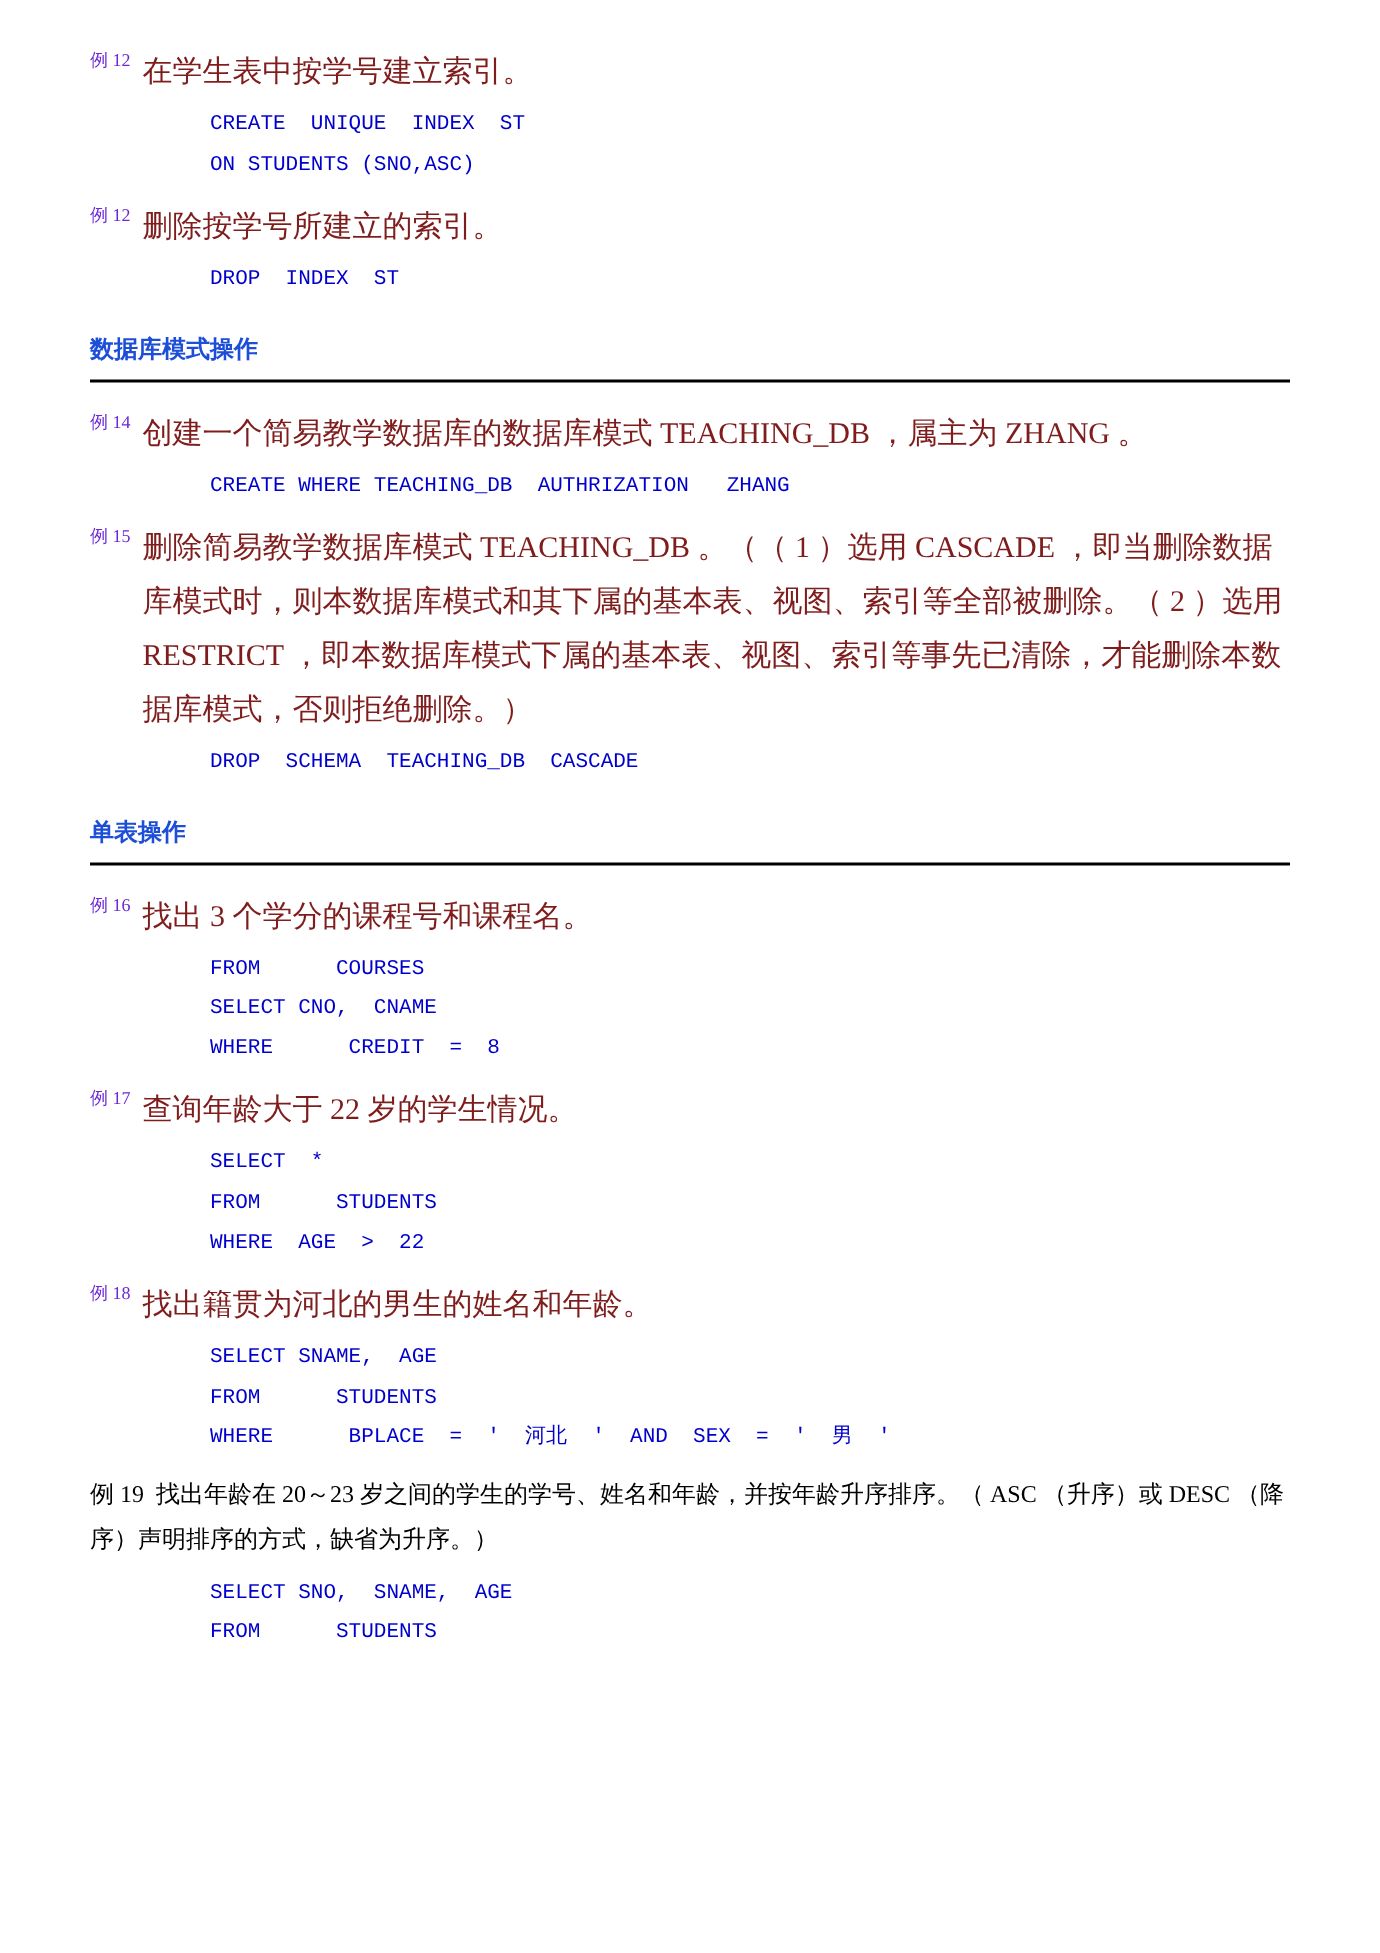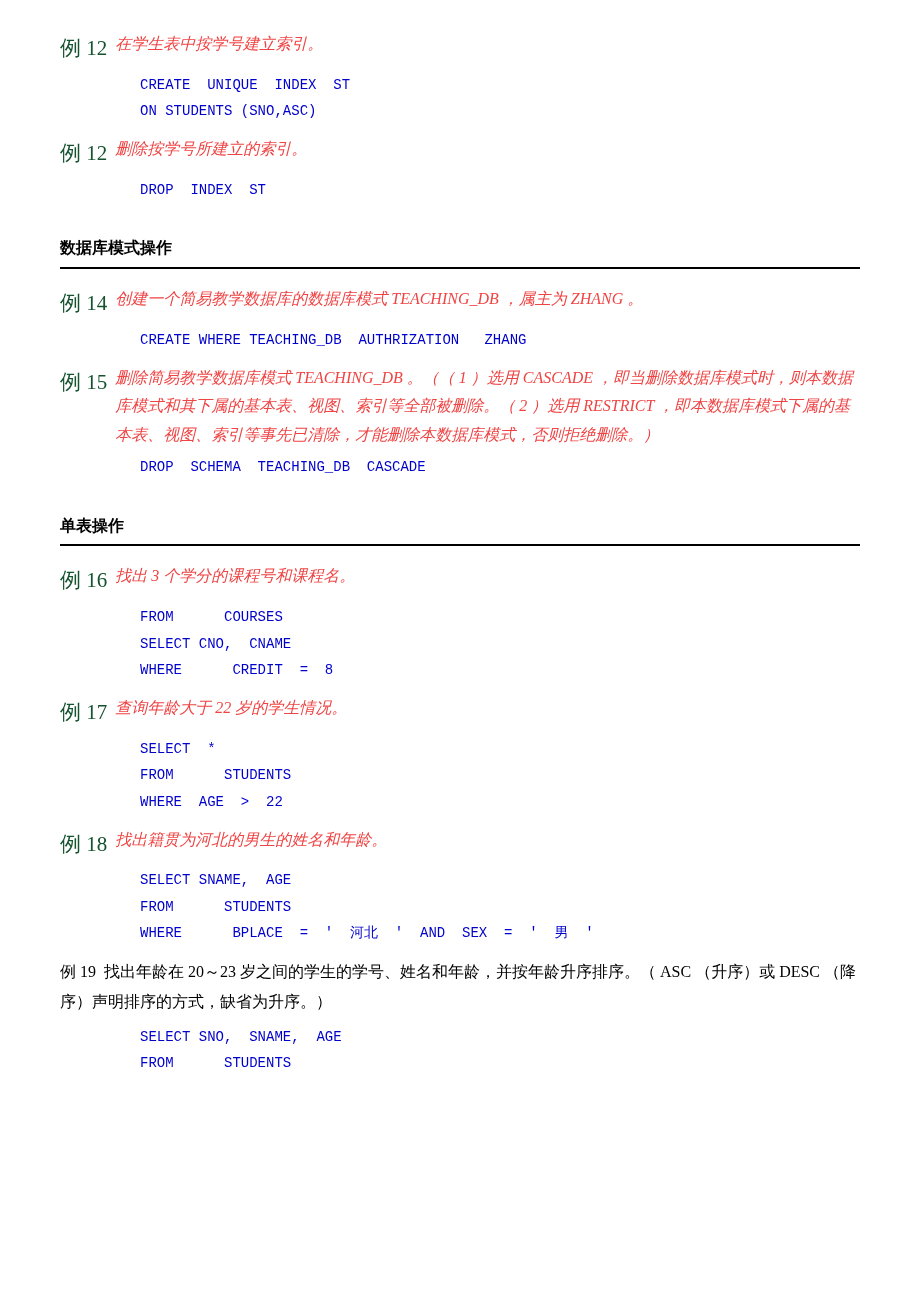--- a/index.html
+++ b/index.html
@@ -18,48 +18,47 @@
     }
     .section {
       margin-bottom: 10px;
     }
     .example-line {
       display: flex;
       flex-wrap: wrap;
       margin-bottom: 4px;
     }
     .example-label {
-      font-size: 21px;
-      color: #14532d;
+      font-size: 12px;
+      color: #6d28d9;
       margin-right: 8px;
       white-space: nowrap;
     }
     .example-text {
-      font-size: 16px;
-      color: #ef4444;
+      font-size: 20px;
+      color: #7f1d1d;
       flex: 1;
-      font-style: italic;
     }
     .code-block {
       margin: 4px 0 10px 80px;
       font-family: "Courier New", Courier, monospace;
       font-size: 14px;
       color: #0000cc;
       line-height: 1.9;
     }
     .code-line {
       display: block;
       white-space: pre;
     }
     .section-heading {
-      color: #000000;
+      color: #1d4ed8;
       font-size: 16px;
       font-weight: bold;
       margin-bottom: 4px;
-      margin-top: 31px;
+      margin-top: 20px;
     }
     .divider {
       border: none;
       border-top: 2px solid #000;
       margin: 4px 0 16px 0;
     }
     .desc-block {
       margin: 6px 0;
       font-size: 16px;
       color: #000;

